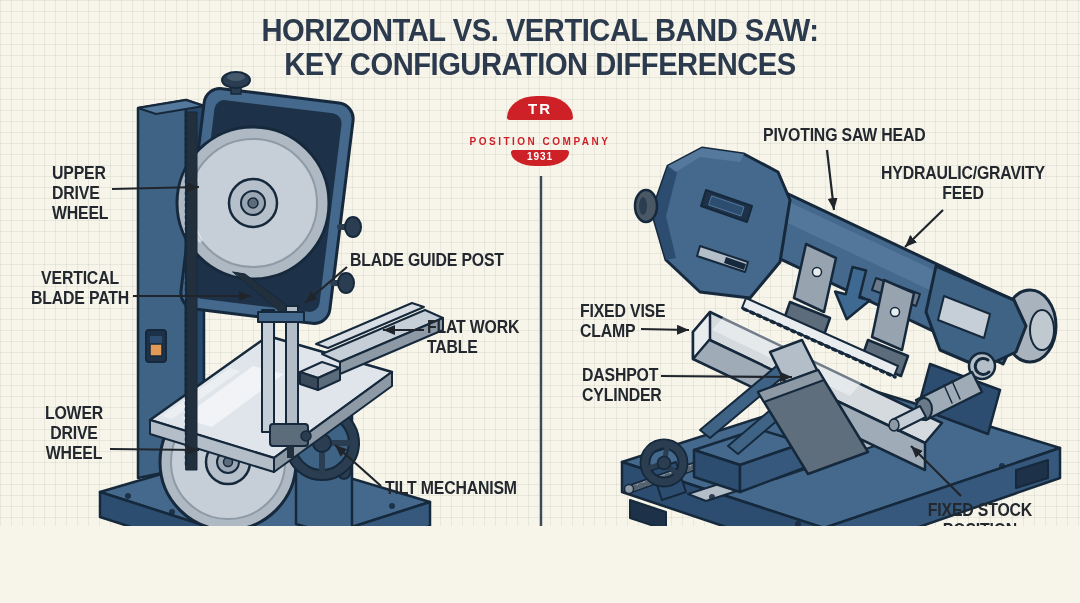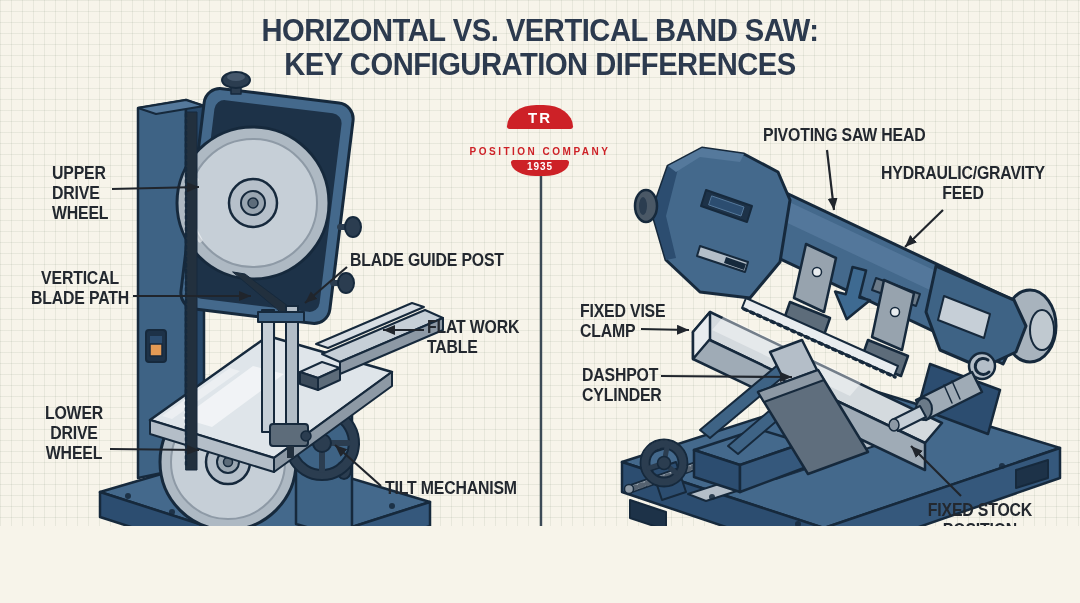--- a/index.html
+++ b/index.html
@@ -20,21 +20,21 @@
   .lbl{
     position:absolute;color:#23282f;font-weight:700;font-size:18px;line-height:20px;
     white-space:pre-line;transform:scaleX(.88);transform-origin:left top;
     letter-spacing:-0.2px;
   }
   .lbl.c{text-align:center;transform-origin:center top;}
   svg.scene{position:absolute;left:0;top:0;}
   
   .logo{position:absolute;left:440px;top:88px;width:200px;text-align:center;}
   .logo-dome-top{
-    width:66px;height:24px;margin:17px auto;background:#cd2127;
+    width:66px;height:24px;margin:8px auto;background:#cd2127;
     border-radius:33px 33px 3px 3px / 24px 24px 3px 3px;
     color:#fff;font-weight:700;font-size:15px;line-height:26px;letter-spacing:2px;
   }
   .logo-company{margin-top:16px;color:#cd2127;font-weight:700;font-size:10px;letter-spacing:2.5px;}
   .logo-dome-bottom{
     width:58px;height:16px;margin:3px auto 0;background:#cd2127;
     border-radius:3px 3px 29px 29px / 3px 3px 16px 16px;
     color:#fff;font-weight:700;font-size:10px;line-height:14px;letter-spacing:1px;
   }
 </style>
@@ -298,21 +298,21 @@
     <div>HORIZONTAL VS. VERTICAL BAND SAW:</div>
     <div>KEY CONFIGURATION DIFFERENCES</div>
   </div>
 
   <div class="logo">
     <div class="logo-dome-top">
       <span>TR</span>
     </div>
     <div class="logo-company">POSITION COMPANY</div>
     <div class="logo-dome-bottom">
-      <span>1935</span>
+      <span>1931</span>
     </div>
   </div>
 
   <div class="lbl" style="left:52px;top:163px;">UPPER
 DRIVE
 WHEEL</div>
   <div class="lbl c" style="left:18px;top:268px;width:124px;">VERTICAL
 BLADE PATH</div>
   <div class="lbl" style="left:350px;top:250px;">BLADE GUIDE POST</div>
   <div class="lbl" style="left:427px;top:317px;">FLAT WORK

